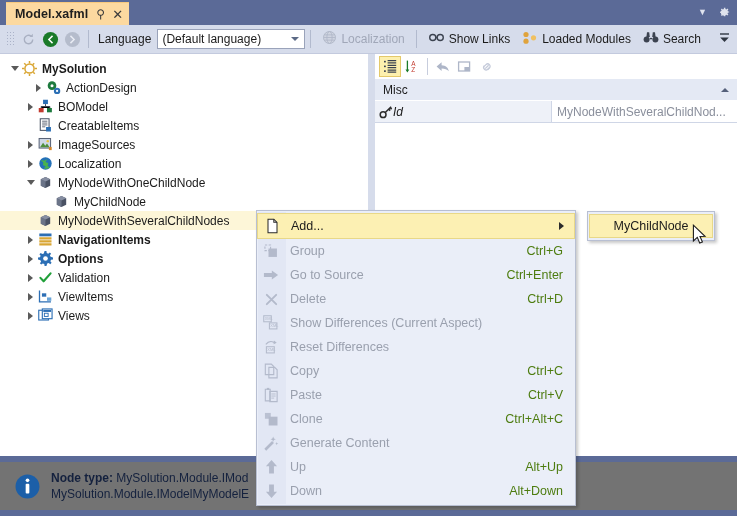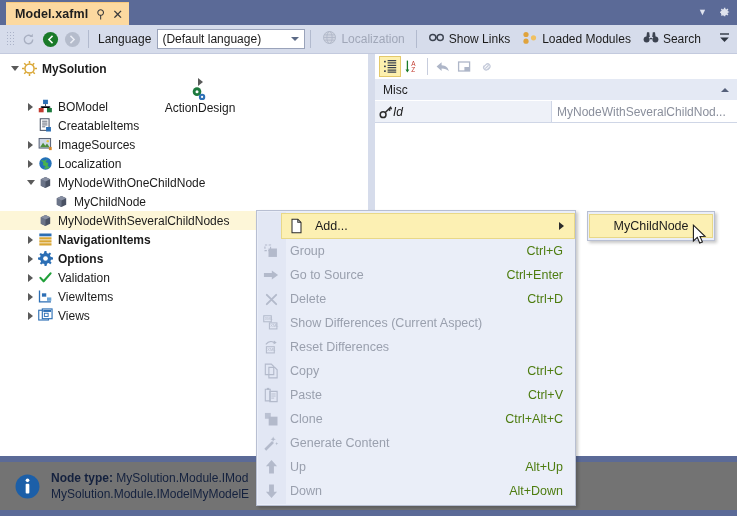--- a/index.html
+++ b/index.html
@@ -192,21 +192,21 @@
     z-index: 40;
   }
   .ctx-gutter {
     position: absolute; left: 1px; top: 1px; bottom: 1px; width: 28px;
     background: #e2e7f4;
   }
   .ctxitem {
     position: relative; height: 24px; display: flex; align-items: center;
     padding-left: 0; cursor: default; z-index: 2;
   }
-  .ctxitem.highlight { background: #fcf0b3; border: 1px solid #e8d888; height: 26px; margin-left: 24px; }
+  .ctxitem.highlight { background: #fcf0b3; border: 1px solid #e8d888; height: 26px; }
   .ctx-ic {
     width: 28px; min-width: 28px; height: 22px;
     display: flex; align-items: center; justify-content: center;
   }
   .ctx-label { font-size: 12.5px; color: #9aa0ae; padding-left: 5px; white-space: nowrap; }
   .ctxitem.highlight .ctx-label { color: #1b1b1b; }
   .ctx-accel {
     position: absolute; right: 12px; font-size: 12.5px; color: #4d7c0f;
   }
   .ctx-arrow {
@@ -348,21 +348,21 @@
               <span class="tri-expanded"></span>
             </span>
             <span class="ticon">
               <svg width="15" height="15" viewBox="0 0 16 16">
                 <path fill="none" stroke="#d9a634" stroke-width="1.6" d="M8 3.1a4.9 4.9 0 1 1 0 9.8 4.9 4.9 0 0 1 0-9.8z"></path>
                 <path fill="#d9a634" d="M7.2 0h1.6v2.4H7.2zM7.2 13.6h1.6V16H7.2zM0 7.2h2.4v1.6H0zM13.6 7.2H16v1.6h-2.4zM1.8 2.9 2.9 1.8l1.7 1.7-1.1 1.1zM11.4 12.5l1.1-1.1 1.7 1.7-1.1 1.1zM12.5 1.8l1.1 1.1-1.7 1.7-1.1-1.1zM2.9 14.2l-1.1-1.1 1.7-1.7 1.1 1.1z"></path>
               </svg>
             </span>
             <span class="tlabel bold">MySolution</span>
           </div>
-          <div class="tnode" style="padding-left: 32px; flex-direction: column;">
+          <div class="tnode" style="padding-left: 32px;">
             <span class="tw">
               <span class="tri-collapsed"></span>
             </span>
             <span class="ticon">
               <svg width="15" height="15" viewBox="0 0 16 16">
                 <circle cx="6.4" cy="6" r="4.6" fill="#1d7a3e"></circle>
                 <circle cx="6.4" cy="6" r="1.6" fill="#ffffff"></circle>
                 <circle cx="11.8" cy="11.6" r="3.4" fill="#2c6fb5"></circle>
                 <circle cx="11.8" cy="11.6" r="1.2" fill="#ffffff"></circle>
               </svg>

